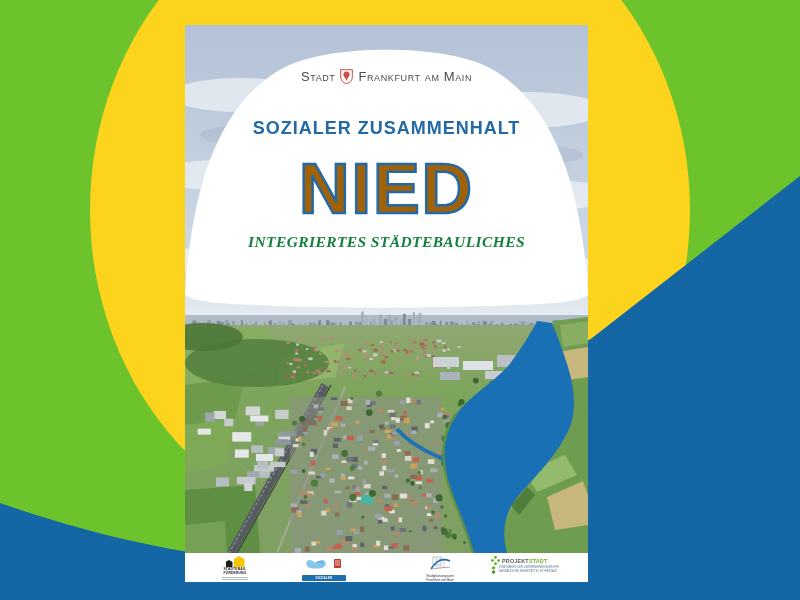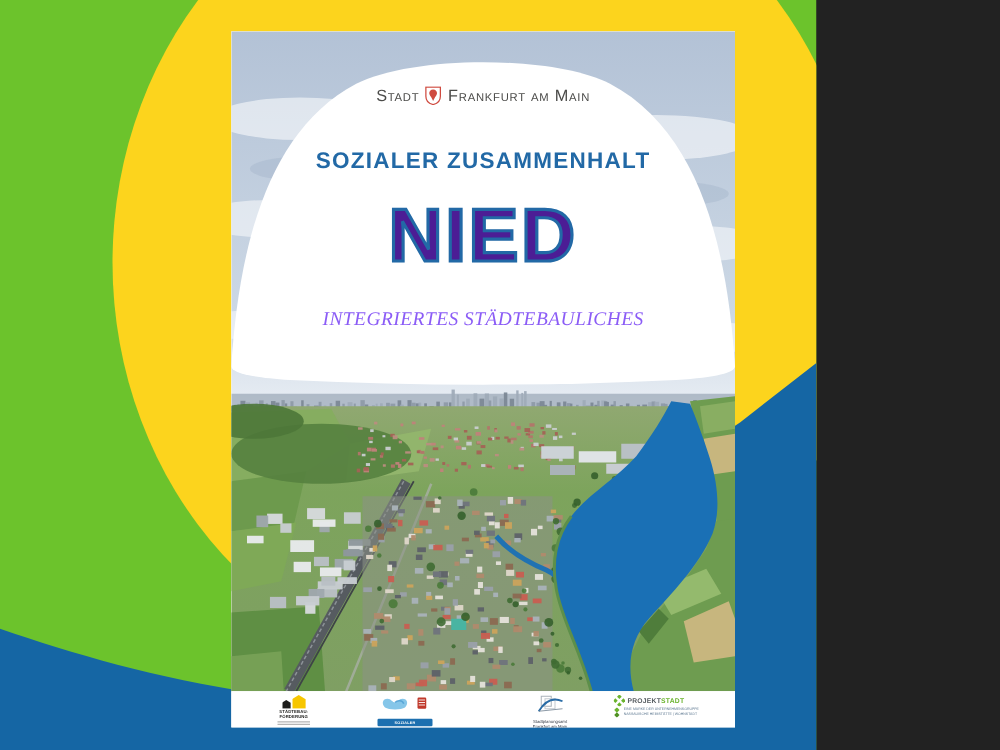--- a/index.html
+++ b/index.html
@@ -1,17 +1,17 @@
 <!DOCTYPE html>
 <html><head>
 <meta charset="utf-8">
 <style>
   html,body{margin:0;padding:0;background:#222;}
   .stage{
-    position:relative;width:653px;height:600px;overflow:hidden;
+    position:relative;width:800px;height:600px;overflow:hidden;
     font-family:"Liberation Sans", sans-serif;
   }
   .bg-svg{position:absolute;left:0;top:0;}
   .cover{
     position:absolute;left:185px;top:25px;width:403px;height:557px;
     background:#ffffff;overflow:hidden;
   }
   .photo-svg{position:absolute;left:0;top:0;}
   .publisher{
     position:absolute;left:0;top:44px;width:403px;text-align:center;
@@ -19,27 +19,27 @@
     font-variant:small-caps;font-family:"Liberation Sans",sans-serif;
     display:flex;align-items:center;justify-content:center;gap:5px;
   }
   .publisher .crest{display:inline-block;}
   .kicker{
     position:absolute;left:0;top:93px;width:403px;text-align:center;
     color:#2269a6;font-size:18px;font-weight:800;letter-spacing:1px;
   }
   .title{
     position:absolute;left:0;top:112px;width:403px;margin:0;text-align:center;
-    color:#4c1d95;font-size:60px;font-weight:900;letter-spacing:2px;
+    color:#a16207;font-size:70px;font-weight:900;letter-spacing:2px;
     line-height:104px;-webkit-text-stroke:2.5px #2269a6;
   }
   .subtitle{
-    position:absolute;left:0;top:221px;width:403px;text-align:center;
-    color:#8b5cf6;font-family:"Liberation Serif", serif;font-style:italic;
-    font-size:15.5px;line-height:19px;letter-spacing:.4px;
+    position:absolute;left:0;top:207px;width:403px;text-align:center;
+    color:#15803d;font-family:"Liberation Serif", serif;font-style:italic;
+    font-size:15.5px;line-height:19px;letter-spacing:.4px;font-weight:bold;
   }
   .logo-strip{
     position:absolute;left:0;top:528px;width:403px;height:29px;background:#ffffff;
   }
   .logo{position:absolute;top:3px;}
   .logo1{left:26px;width:48px;text-align:center;}
   .logo1 .houses{display:flex;align-items:flex-end;justify-content:center;gap:1px;height:11px;}
   .h-black{width:7px;height:7px;background:#1d1d1b;clip-path:polygon(50% 0,100% 30%,100% 100%,0 100%,0 30%);}
   .h-yellow{width:11px;height:11px;background:#f7c600;clip-path:polygon(50% 0,100% 30%,100% 100%,0 100%,0 30%);}
   .logo1 .cap{font-size:3.4px;font-weight:bold;color:#1d1d1b;line-height:3.8px;margin-top:1px;letter-spacing:.1px;}

